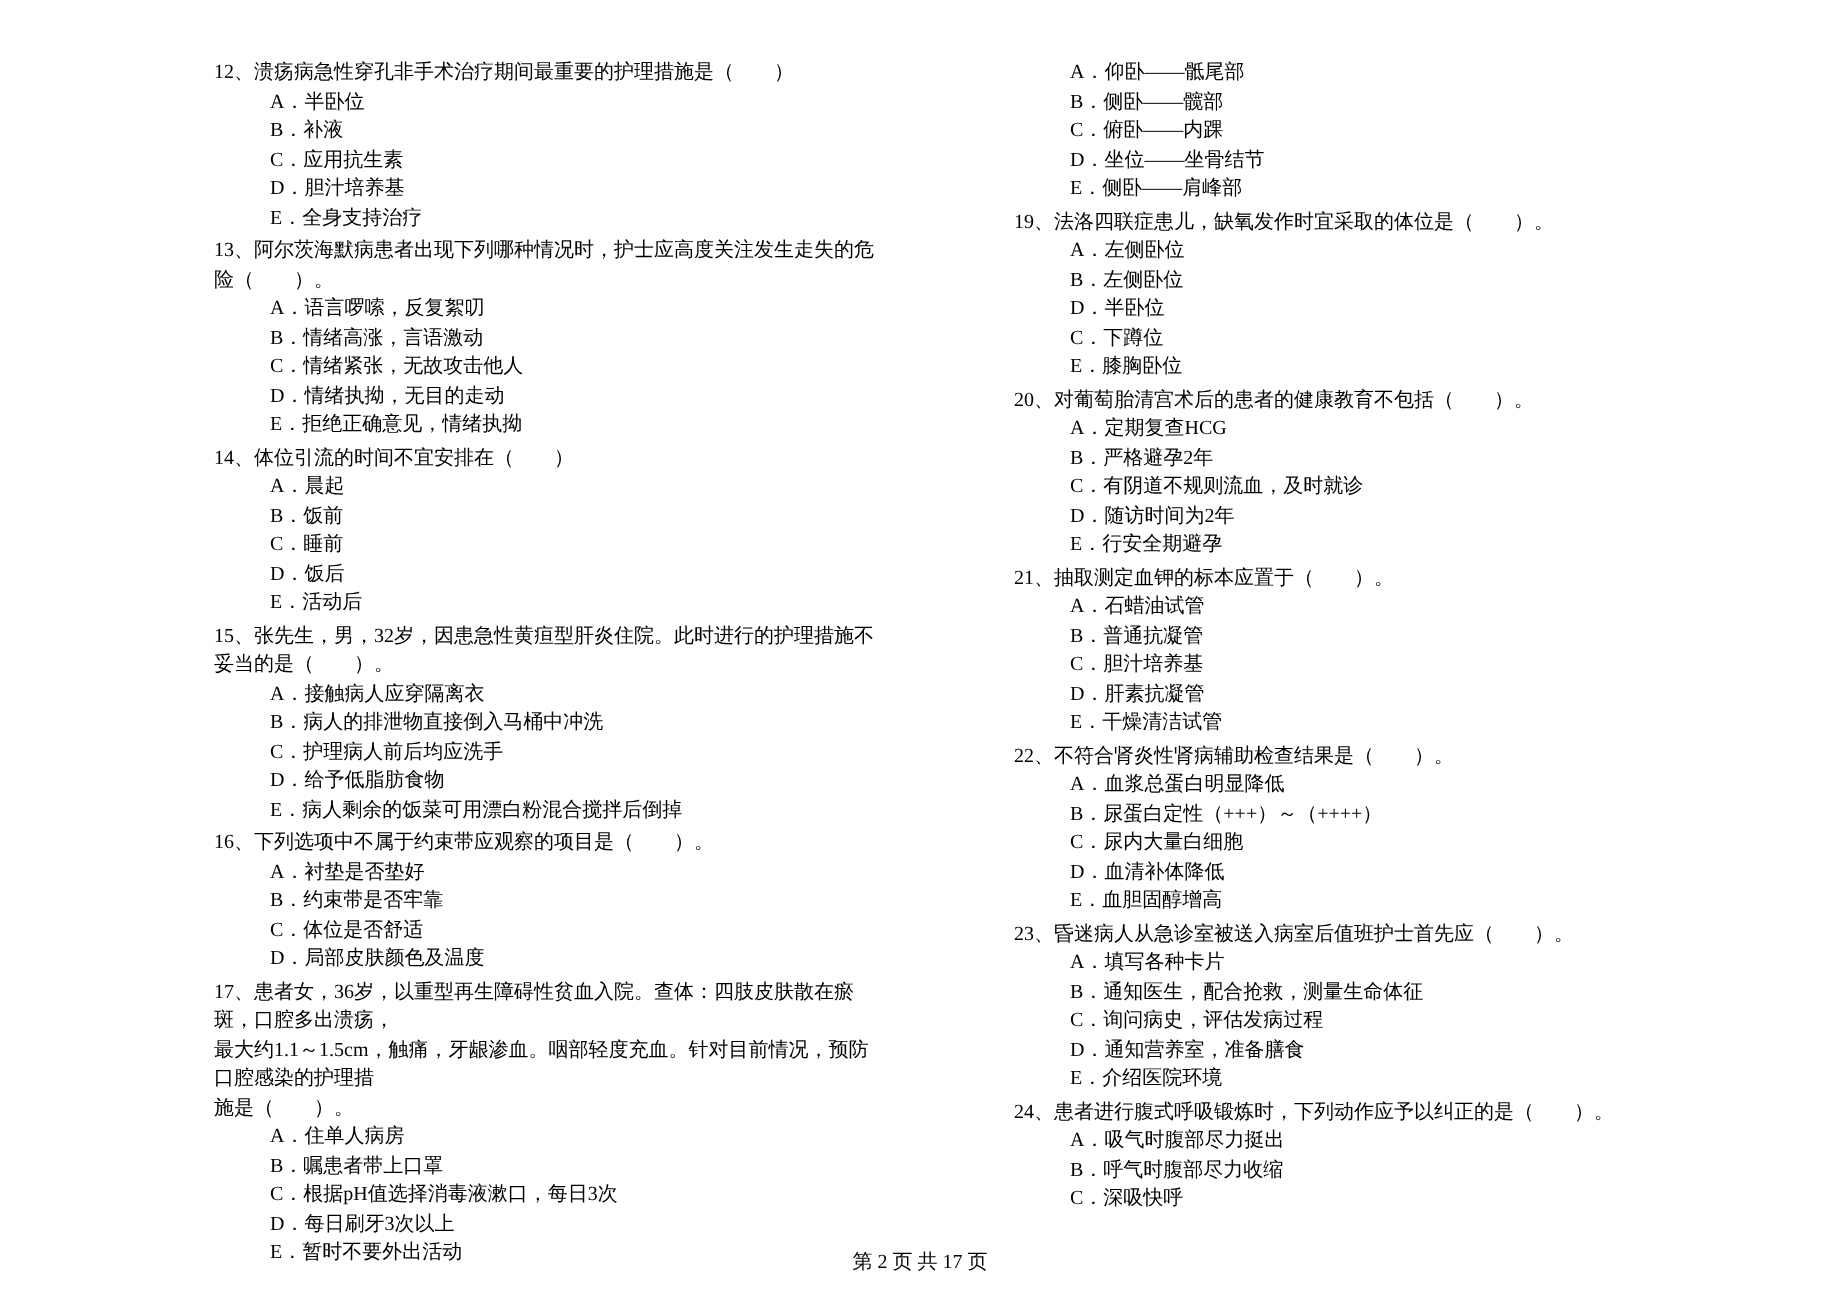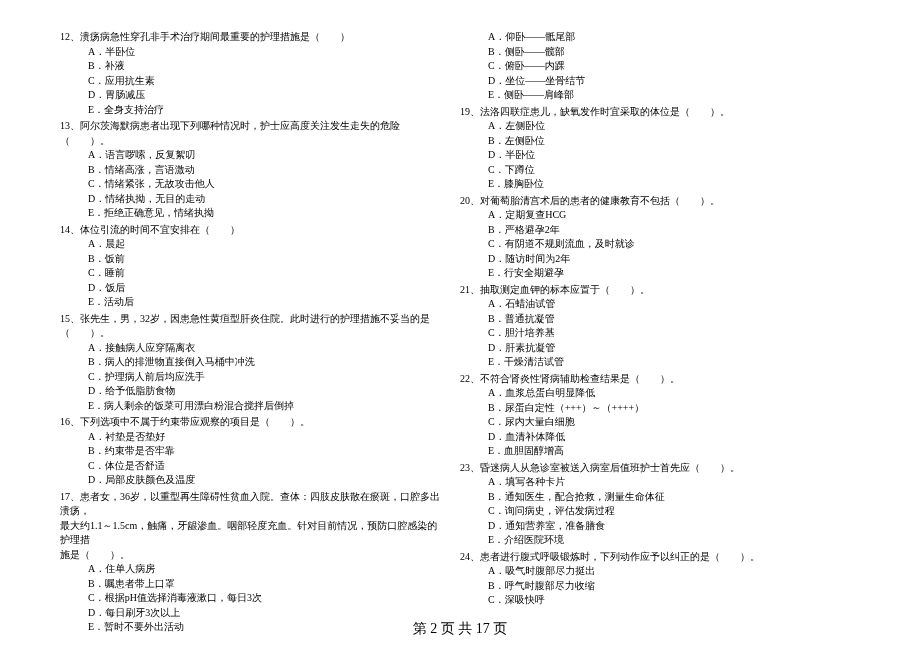--- a/index.html
+++ b/index.html
@@ -18,51 +18,52 @@
       width: 50%;
       padding-right: 20px;
     }
     .column:last-child {
       padding-right: 0;
       padding-left: 10px;
     }
     .question {
       margin-bottom: 2px;
       line-height: 1.45;
+      margin-left: 47px;
     }
     .q-text {
       display: block;
     }
     .option {
       display: block;
       padding-left: 28px;
       line-height: 1.45;
     }
     .sub-text {
       display: block;
       line-height: 1.45;
     }
     .footer {
       position: absolute;
       bottom: 12px;
       left: 50%;
       transform: translateX(-50%);
-      font-size: 14px;
+      font-size: 10px;
     }
   </style>
 </head>
 <body>
 
 <div class="column" id="left-col">
     <div class="question">
       <span class="q-text">12、溃疡病急性穿孔非手术治疗期间最重要的护理措施是（　　）</span>
       <span class="option">A．半卧位</span>
       <span class="option">B．补液</span>
       <span class="option">C．应用抗生素</span>
-      <span class="option">D．胃肠减压</span>
+      <span class="option">D．胆汁培养基</span>
       <span class="option">E．全身支持治疗</span>
     </div>
     <div class="question">
       <span class="q-text">13、阿尔茨海默病患者出现下列哪种情况时，护士应高度关注发生走失的危险（　　）。</span>
       <span class="option">A．语言啰嗦，反复絮叨</span>
       <span class="option">B．情绪高涨，言语激动</span>
       <span class="option">C．情绪紧张，无故攻击他人</span>
       <span class="option">D．情绪执拗，无目的走动</span>
       <span class="option">E．拒绝正确意见，情绪执拗</span>
     </div>

